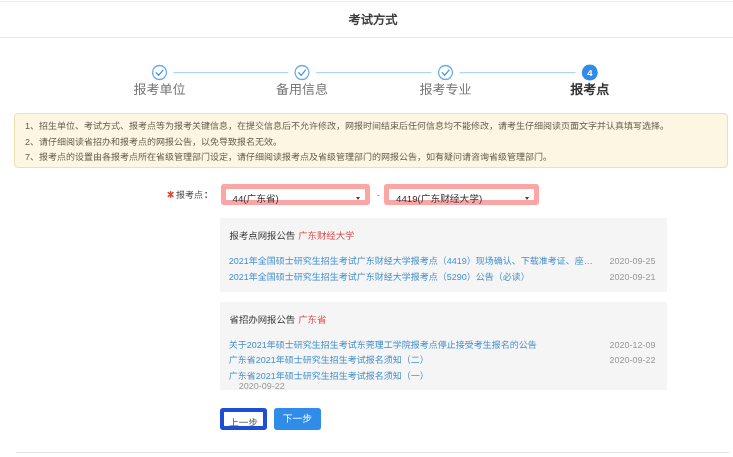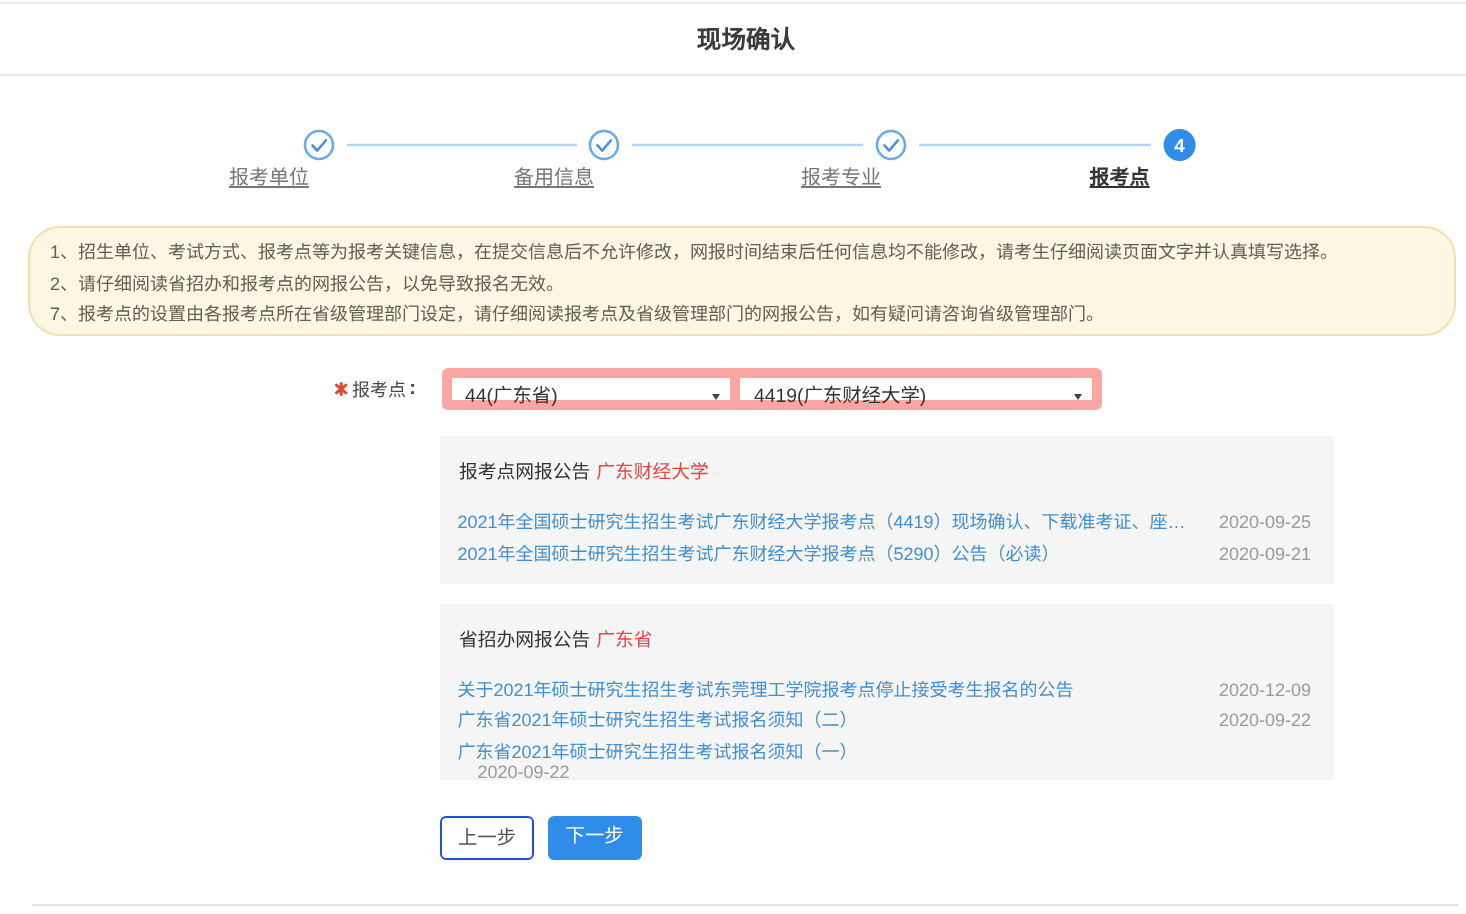--- a/index.html
+++ b/index.html
@@ -2,51 +2,51 @@
 <html lang="zh-CN"><head>
 <meta charset="utf-8">
 <style>
   * { margin:0; padding:0; box-sizing:border-box; }
   html,body { width:733px; height:457px; background:#fff; overflow:hidden;
     font-family:"Liberation Sans",sans-serif; -webkit-font-smoothing:antialiased; }
   .abs { position:absolute; }
   .hdr { position:absolute; left:0; top:1px; width:733px; height:36.5px;
     border-top:1px solid #ececec; border-bottom:1px solid #e8e8e8;
     text-align:center; line-height:36px; font-size:12.3px; font-weight:bold; color:#3c3c3c; text-indent:13px; }
-  .steplab { position:absolute; top:84.8px; width:90px; 
-    font-size:10px; line-height:10px; color:#777;text-decoration:underline; }
+  .steplab { position:absolute; top:84.8px; width:90px; text-align:center;
+    font-size:13px; line-height:10px; color:#777; }
   .warn { position:absolute; left:14px; top:113px; width:713.5px; height:54.5px;
-    background:#fdf6e2; border:1px solid #f3dfae; border-radius:16px;
+    background:#fdf6e2; border:1px solid #f3dfae; border-radius:4px;
     padding:5.2px 10px 0 10px; font-size:9px; line-height:15.5px; color:#66604f; }
   .sel { position:absolute; top:184px; height:20.6px; background:#fff;
     border:5px solid #fca5a5; border-radius:3px; font-size:9.7px; color:#333;
     line-height:20.3px; padding-left:7px; white-space:nowrap; }
   .sel .arr { position:absolute; right:5.5px; top:8px; width:0; height:0;
     border-left:2.8px solid transparent; border-right:2.8px solid transparent;
     border-top:3.8px solid #444; }
   .panel { position:absolute; left:220px; width:446.5px; background:#f5f5f5; }
   .phead { position:absolute; left:9.5px; font-size:9.4px; line-height:10px;
     color:#333; white-space:nowrap; }
   .phead .red { color:#e04848; margin-left:3px; }
   .prow { position:absolute; left:8.7px; right:11px; display:flex;
     justify-content:space-between; font-size:9px; line-height:10px;
     white-space:nowrap; }
   .prow a { color:#4490ce; text-decoration:none; overflow:hidden;
     text-overflow:ellipsis; display:block; }
   .prow .dt { color:#999; flex:none; margin-left:10px; }
   .btn { position:absolute; top:408px; width:47px; height:22px; border-radius:3px;
     font-size:9.7px; text-align:center; line-height:21px; }
-  .btn1 { left:220px; border:1px solid #1d4ed8; background:#fff; color:#555; }
+  .btn1 { left:220px; border:4px solid #1d4ed8; background:#fff; color:#555; }
   .btn2 { left:273.8px; background:#2f8ce8; color:#fff; line-height:22px; }
   .botline { position:absolute; left:15.5px; top:452px; width:713.5px;
     border-top:1px solid #e3e3e3; }
 </style>
 </head>
 <body>
-  <div class="hdr">现场确认</div>
+  <div class="hdr">考试方式</div>
 
   <svg class="abs" style="left:0;top:58px;" width="733" height="30" viewBox="0 0 733 30">
     <g stroke="#b3d5f3" stroke-width="1.25">
       <line x1="173.5" y1="14.5" x2="288.5" y2="14.5"></line>
       <line x1="316" y1="14.5" x2="431.5" y2="14.5"></line>
       <line x1="459.5" y1="14.5" x2="575.5" y2="14.5"></line>
     </g>
     <g fill="#fff" stroke="#68abe9" stroke-width="1.3">
       <circle cx="159.5" cy="14.5" r="7"></circle>
       <circle cx="302" cy="14.5" r="7"></circle>
@@ -75,21 +75,21 @@
     <g stroke="#e2472f" stroke-width="1.5" stroke-linecap="round">
       <line x1="3.6" y1="0.8" x2="3.6" y2="6.2"></line>
       <line x1="1.25" y1="1.55" x2="5.95" y2="5.45"></line>
       <line x1="5.95" y1="1.55" x2="1.25" y2="5.45"></line>
     </g>
   </svg>
   <div class="abs" style="left:176px;top:191.2px;font-size:9px;line-height:9px;color:#4a4a4a;">报考点</div>
   <div class="abs" style="left:204.6px;top:190.4px;font-size:10px;line-height:9px;font-weight:bold;color:#3f4a55;">:</div>
   <div class="sel" style="left:220.5px;width:149.5px;">44(广东省)<span class="arr"></span></div>
   <div class="abs" style="left:371px;top:189px;width:15px;text-align:center;font-size:9.8px;line-height:11px;color:#888;">-</div>
-  <div class="sel" style="left:365px;width:186px;">4419(广东财经大学)<span class="arr"></span></div>
+  <div class="sel" style="left:384px;width:155px;">4419(广东财经大学)<span class="arr"></span></div>
 
   <div class="panel" style="top:218.4px;height:74px;">
     <div class="phead" style="top:12.4px;">报考点网报公告<span class="red">广东财经大学</span></div>
     <div class="prow" style="top:37.8px;">
       <a style="max-width:365.5px;">2021年全国硕士研究生招生考试广东财经大学报考点（4419）现场确认、下载准考证、座位查询等相关事项的公告</a>
       <span class="dt">2020-09-25</span>
     </div>
     <div class="prow" style="top:53.2px;">
       <a style="max-width:362px;">2021年全国硕士研究生招生考试广东财经大学报考点（5290）公告（必读）</a>
       <span class="dt">2020-09-21</span>

